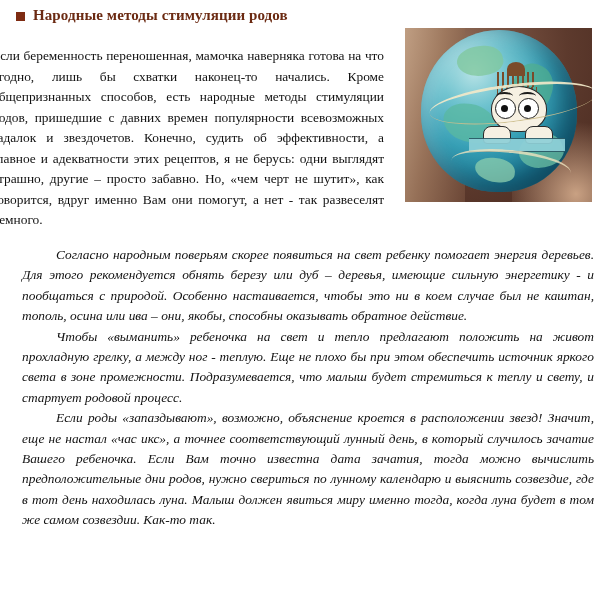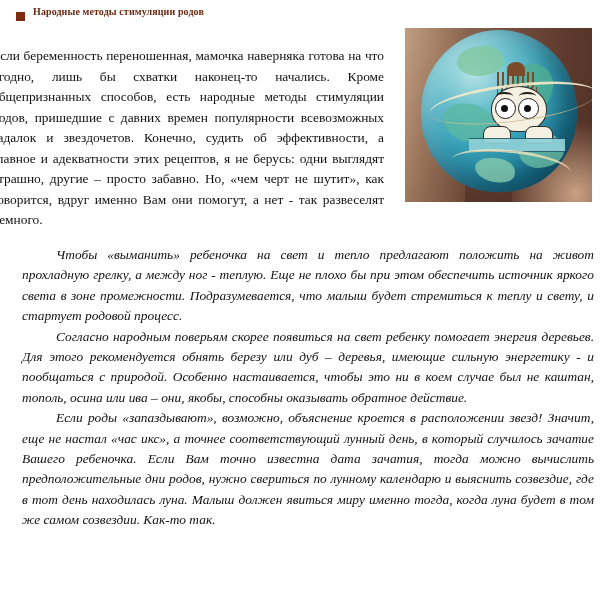--- a/index.html
+++ b/index.html
@@ -32,21 +32,21 @@
   .title-bullet {
     width: 9px;
     height: 9px;
     background: #7e2b12;
     margin: 6px 8px 0 0;
     flex: 0 0 auto;
   }
   .doc-title {
     font-family: "Liberation Serif", serif;
     font-weight: bold;
-    font-size: 10px;
+    font-size: 15px;
     color: #6b2a12;
     line-height: 1.2;
     letter-spacing: 0.1px;
   }
 
   
   .photo-wrap {
     position: absolute;
     top: 28px;
     right: 9px;
@@ -277,18 +277,18 @@
         <div class="tape2"></div>
       </div>
     </div>
   </div>
 
   <div class="lead">
     <p>Если беременность переношенная, мамочка наверняка готова на что угодно, лишь бы схватки наконец-то начались. Кроме общепризнанных способов, есть народные методы стимуляции родов, пришедшие с давних времен популярности всевозможных гадалок и звездочетов. Конечно, судить об эффективности, а главное и адекватности этих рецептов, я не берусь: одни выглядят страшно, другие – просто забавно. Но, «чем черт не шутит», как говорится, вдруг именно Вам они помогут, а нет - так развеселят немного.</p>
   </div>
 
   <div class="body-text">
+    <p>Согласно народным поверьям скорее появиться на свет ребенку помогает энергия деревьев. Для этого рекомендуется обнять березу или дуб – деревья, имеющие сильную энергетику - и пообщаться с природой. Особенно настаивается, чтобы это ни в коем случае был не каштан, тополь, осина или ива – они, якобы, способны оказывать обратное действие.</p>
     <p>Чтобы «выманить» ребеночка на свет и тепло предлагают положить на живот прохладную грелку, а между ног - теплую. Еще не плохо бы при этом обеспечить источник яркого света в зоне промежности. Подразумевается, что малыш будет стремиться к теплу и свету, и стартует родовой процесс.</p>
-    <p>Согласно народным поверьям скорее появиться на свет ребенку помогает энергия деревьев. Для этого рекомендуется обнять березу или дуб – деревья, имеющие сильную энергетику - и пообщаться с природой. Особенно настаивается, чтобы это ни в коем случае был не каштан, тополь, осина или ива – они, якобы, способны оказывать обратное действие.</p>
     <p>Если роды «запаздывают», возможно, объяснение кроется в расположении звезд! Значит, еще не настал «час икс», а точнее соответствующий лунный день, в который случилось зачатие Вашего ребеночка. Если Вам точно известна дата зачатия, тогда можно вычислить предположительные дни родов, нужно свериться по лунному календарю и выяснить созвездие, где в тот день находилась луна. Малыш должен явиться миру именно тогда, когда луна будет в том же самом созвездии. Как-то так.</p>
   </div>
 
 </div>
 
 </body></html>

